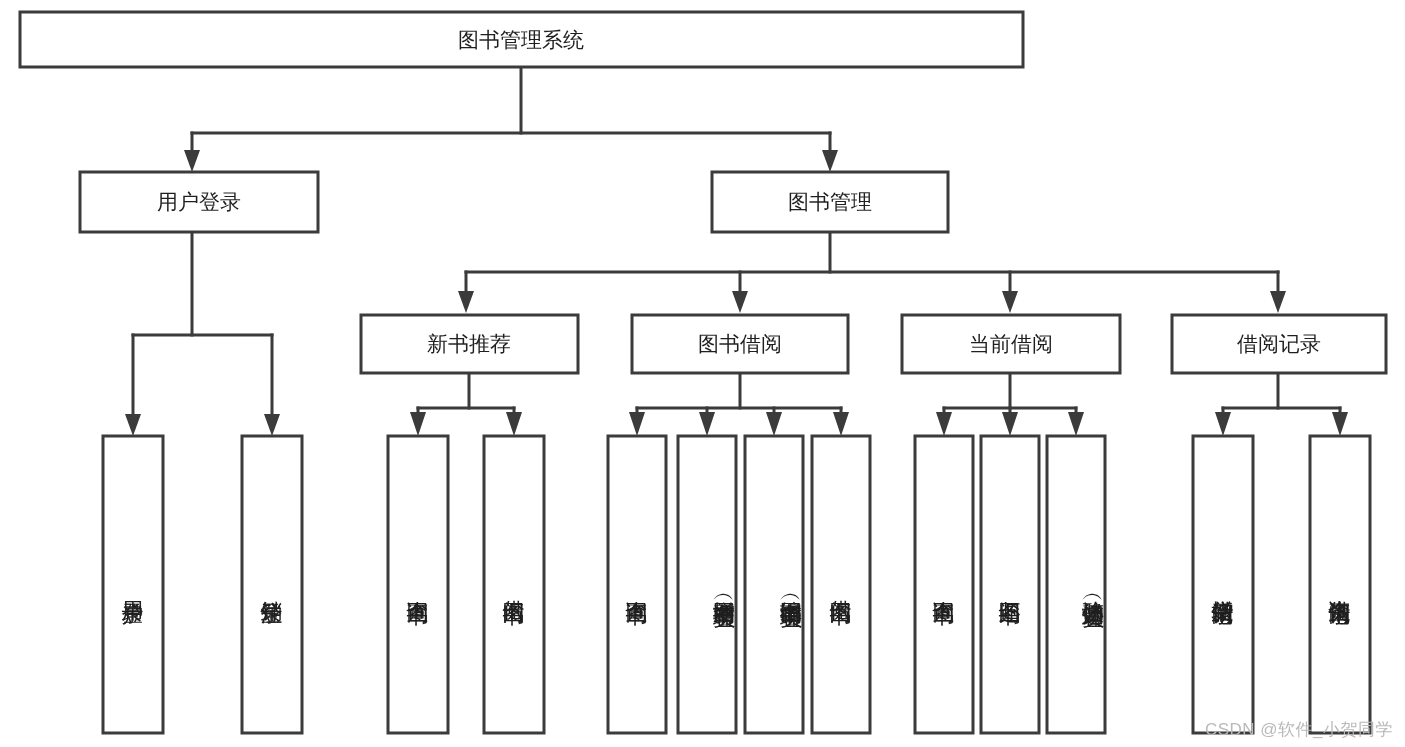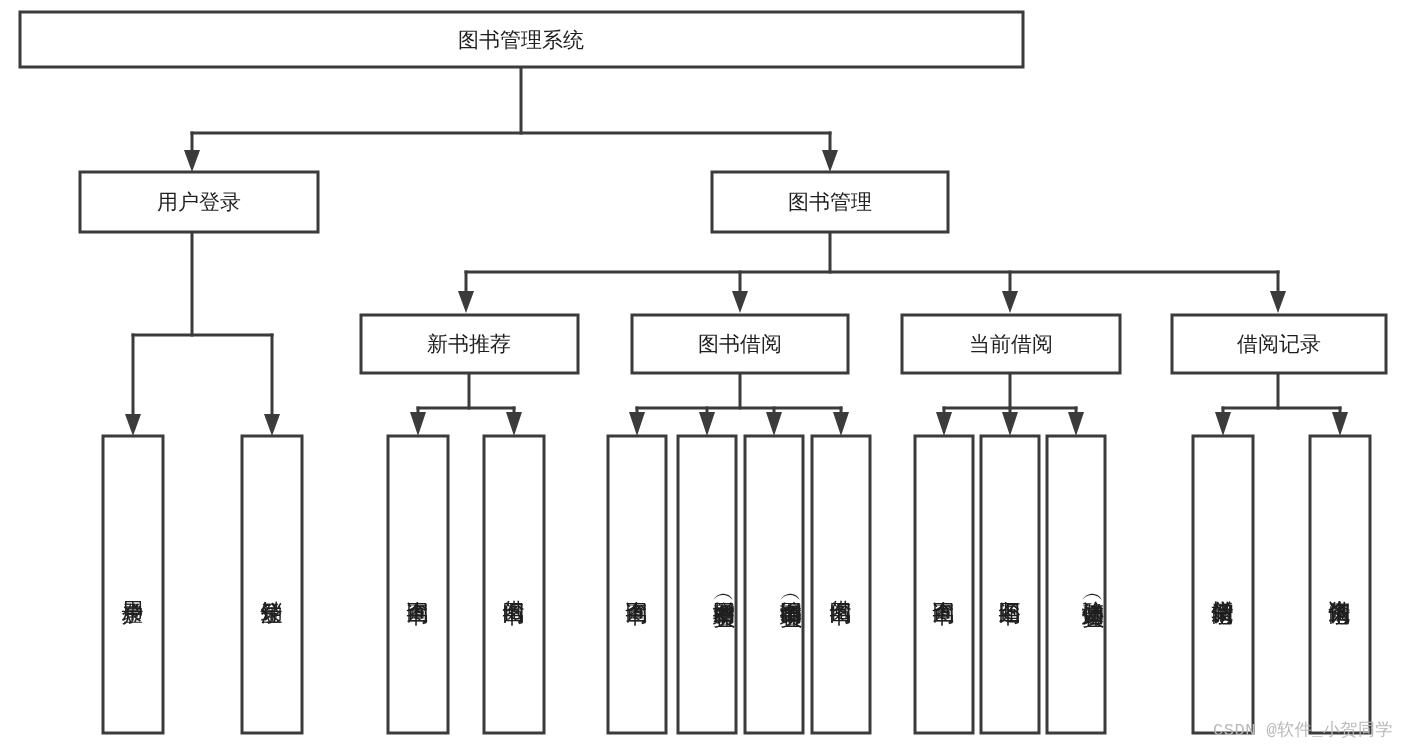--- a/index.html
+++ b/index.html
@@ -63,21 +63,21 @@
     white-space: nowrap;
     pointer-events: none;
   }
   .vlabel-center {
     align-items: center;
   }
   .watermark {
     position: absolute;
     right: 12px;
     bottom: 6px;
-    font-family: Liberation Mono, monospace;
+    font-family: Liberation Sans, sans-serif;
     font-size: 17px;
     color: #b9b9b9;
     letter-spacing: 0.5px;
     user-select: none;
   }
 </style>
 </head>
 <body>
 
 <div id="diagram-root">

